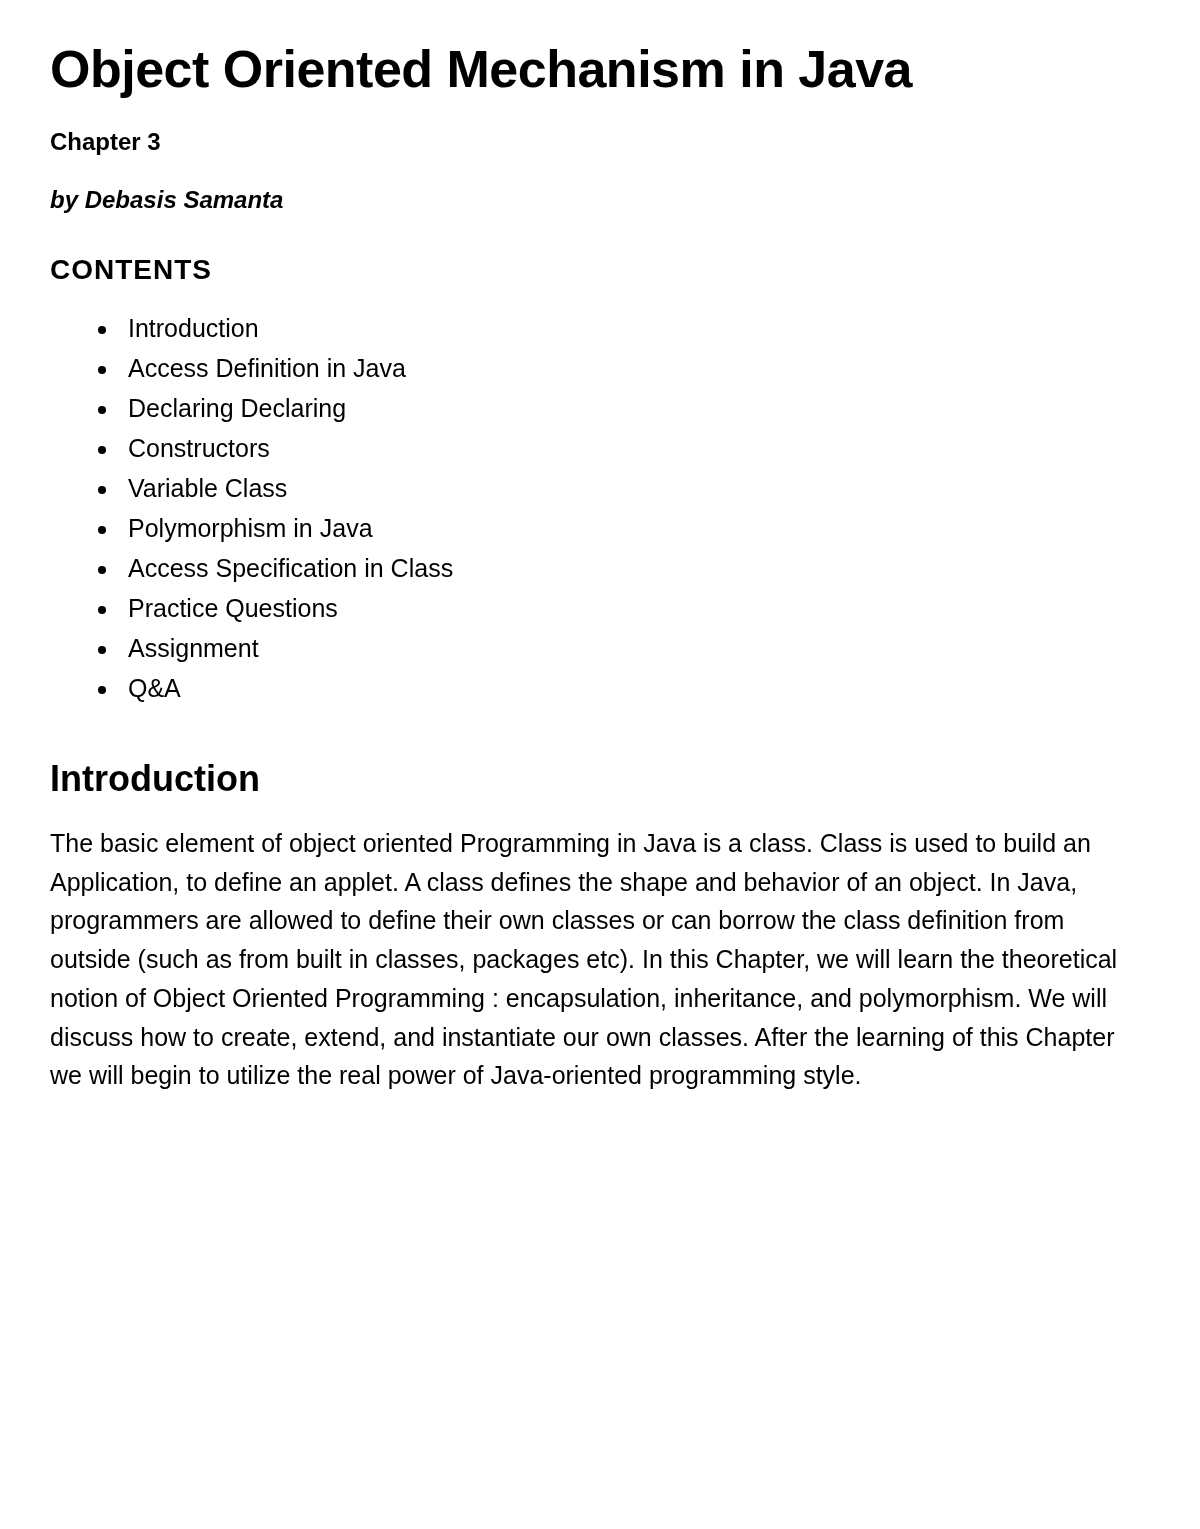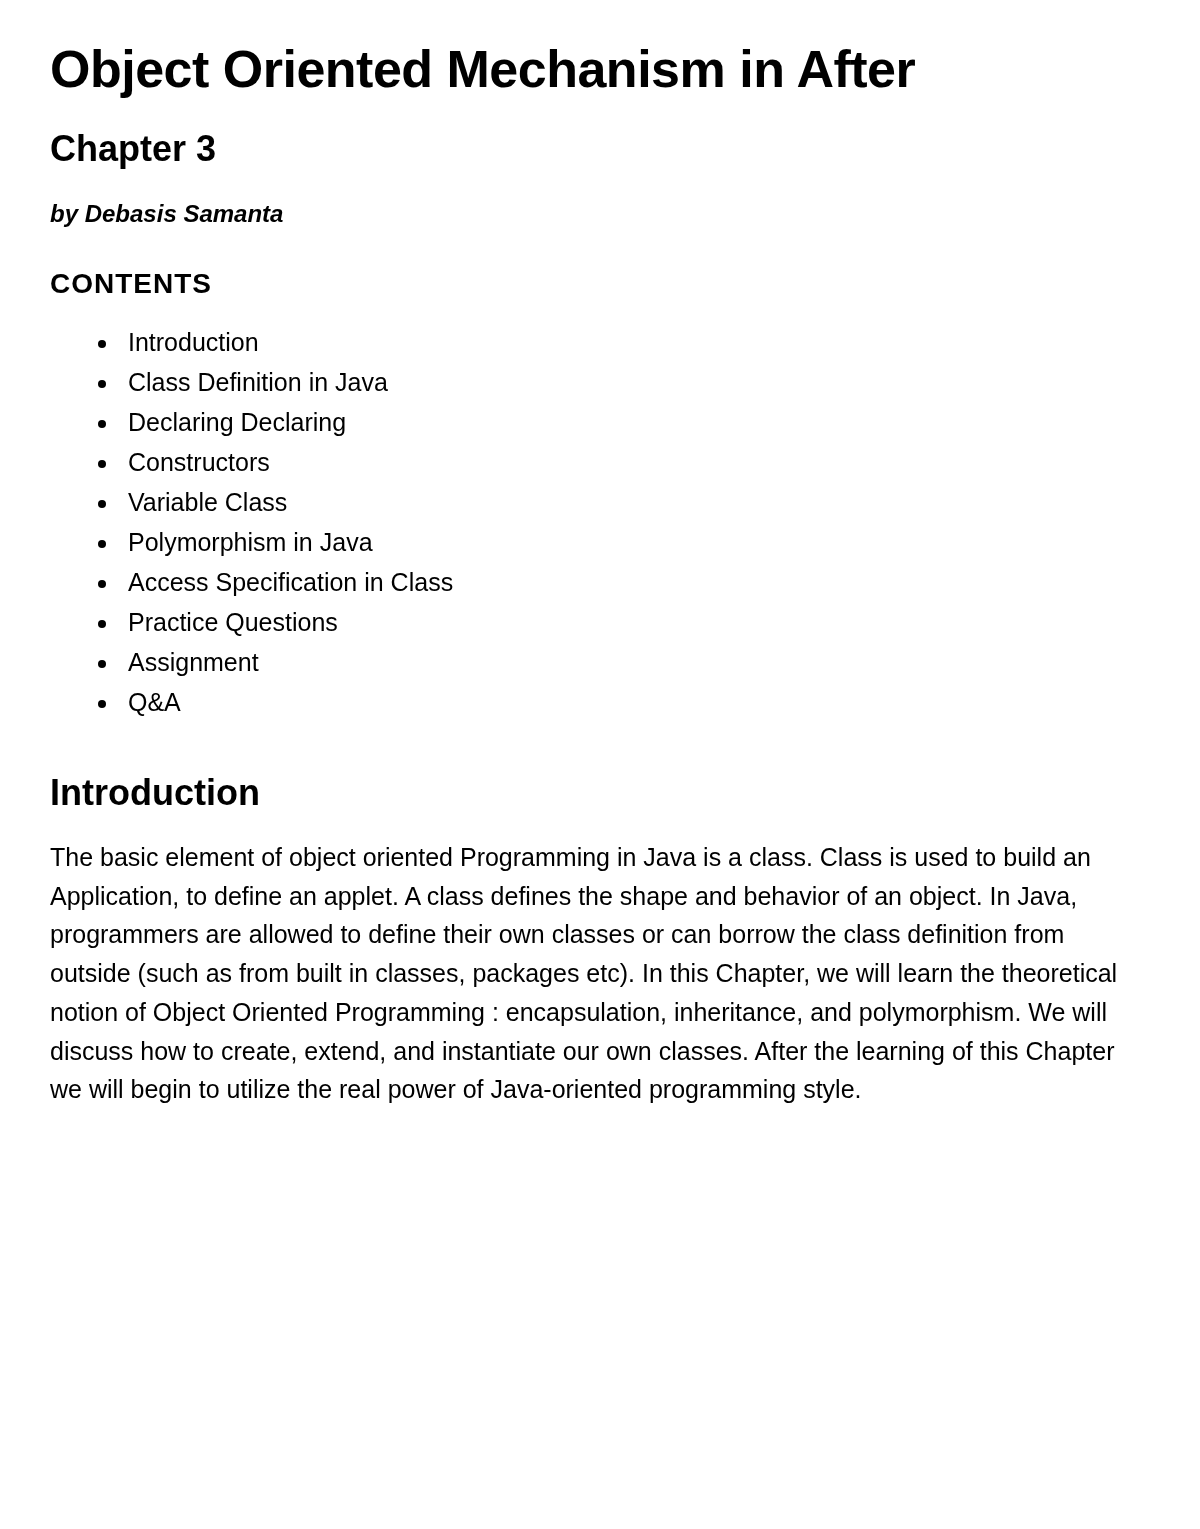--- a/index.html
+++ b/index.html
@@ -15,21 +15,21 @@
       width: 1200px;
     }
     h1 {
       font-size: 52px;
       font-weight: 700;
       letter-spacing: -0.5px;
       margin-bottom: 28px;
       line-height: 1.15;
     }
     h2.chapter {
-      font-size: 36px;
+      font-size: 24px;
       font-weight: 700;
       margin-bottom: 30px;
     }
     h3.byline {
       font-size: 24px;
       font-weight: 700;
       font-style: italic;
       margin-bottom: 40px;
     }
     h3.contents-header {
@@ -59,31 +59,31 @@
       margin-bottom: 24px;
     }
     p.body {
       font-size: 25px;
       line-height: 1.55;
     }
   </style>
 </head>
 <body>
 
-<h1>Object Oriented Mechanism in After</h1>
+<h1>Object Oriented Mechanism in Java</h1>
 
 <h2 class="chapter">Chapter 3</h2>
 
 <h3 class="byline">by Debasis Samanta</h3>
 
 <h3 class="contents-header">CONTENTS</h3>
 
 <ul class="toc">
   <li>Introduction</li>
-  <li>Class Definition in Java</li>
+  <li>Access Definition in Java</li>
   <li>Declaring Declaring</li>
   <li>Constructors</li>
   <li>Variable Class</li>
   <li>
     <span>Polymorphism in Java</span>
   </li>
   <li>Access Specification in Class</li>
   <li>Practice Questions</li>
   <li>Assignment</li>
   <li>Q&amp;A</li>

